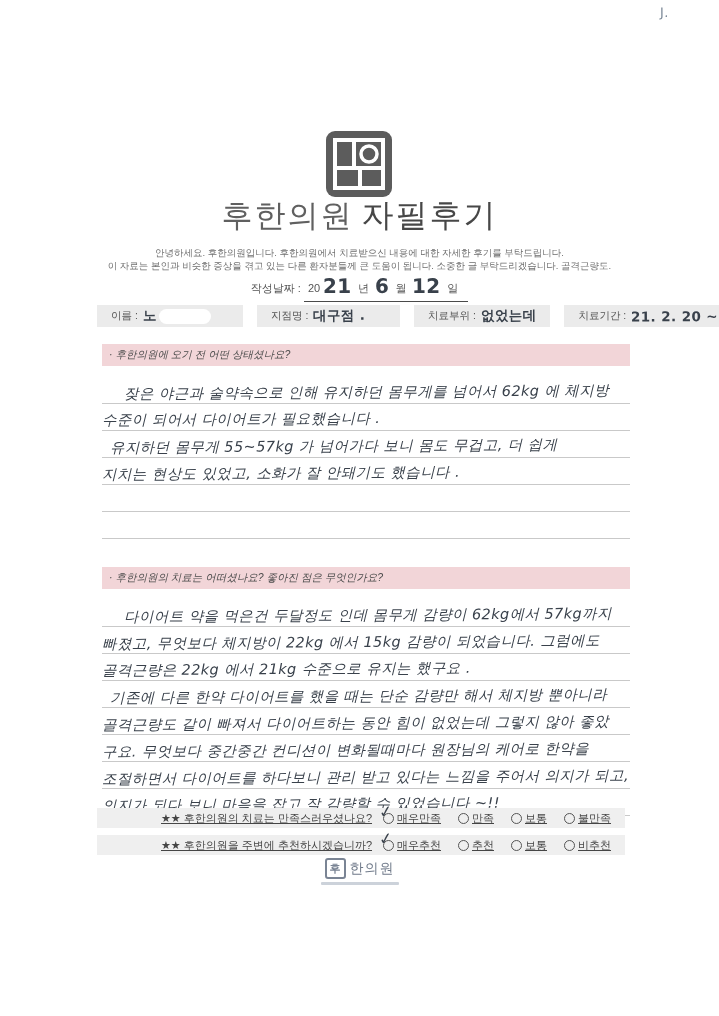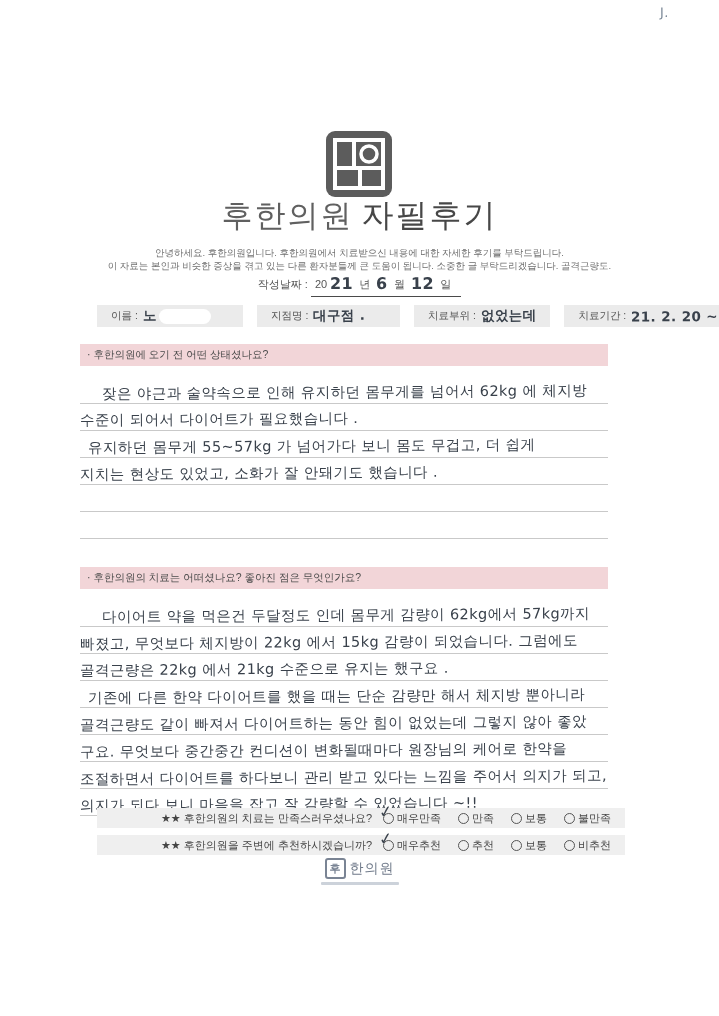--- a/index.html
+++ b/index.html
@@ -16,40 +16,40 @@
 
   .title{position:absolute;top:194px;width:100%;text-align:center;letter-spacing:2px;}
   .title .t1{font-size:31px;font-weight:400;color:#606060;}
   .title .t2{font-size:32px;font-weight:400;color:#474747;margin-left:8px;}
 
   .intro{position:absolute;top:246px;width:100%;text-align:center;
          font-size:9.5px;color:#6f6f6f;line-height:13px;}
 
   .dateline{position:absolute;top:274px;width:100%;text-align:center;font-size:11px;color:#555;}
   .date-underline{display:inline-block;border-bottom:1.5px solid #4a4a4a;padding:0 10px 3px 4px;}
-  .dateline .hand{font-size:16px;font-weight:700;margin:0 3px;vertical-align:-1px;}
+  .dateline .hand{font-size:20px;font-weight:700;margin:0 3px;vertical-align:-1px;}
 
   .fields{position:absolute;top:305px;left:97px;width:528px;display:flex;gap:14px;}
   .field{background:#ebebeb;height:22px;display:flex;align-items:center;
          padding:0 14px;font-size:10.5px;color:#555;white-space:nowrap;}
   .field .hand{font-size:13.5px;margin-left:5px;font-weight:600;}
   .f1{flex:0 0 118px;} .f2{flex:0 0 115px;} .f3{flex:0 0 102px;} .f4{flex:0 0 128px;overflow:visible;}
   .redact{display:inline-block;width:52px;height:15px;background:#fff;border-radius:8px;margin-left:2px;}
 
-  .qsection{position:absolute;left:80px;width:528px;}
+  .qsection{position:absolute;left:102px;width:528px;font-style:italic;}
   .q1{top:344px;} .q2{top:567px;}
   .qheader{background:#f2d5d8;font-size:10.5px;color:#4c4c4c;padding:4px 7px;}
   .lines{margin-top:11px;}
   .ansline{height:26px;border-bottom:1px solid #c9c9c9;display:flex;align-items:flex-end;
            overflow:visible;}
   .ansline .hand{font-size:14.5px;line-height:17px;padding-bottom:2px;}
   .ansline .indent{padding-left:22px;}
   .ansline .indent-sm{padding-left:8px;}
 
-  .ratings{position:absolute;top:808px;left:97px;width:528px;font-size:11px;color:#454545;}
+  .ratings{position:absolute;top:808px;left:97px;width:528px;font-size:11px;color:#454545;text-decoration:underline;}
   .rating-row{display:flex;align-items:center;background:#efefef;height:20px;margin-bottom:7px;
               padding:0 6px;}
   .rating-q{flex:0 0 280px;padding-left:58px;box-sizing:border-box;white-space:nowrap;}
   .options{flex:1;display:flex;justify-content:space-between;padding-right:8px;}
   .option{position:relative;display:inline-flex;align-items:center;white-space:nowrap;}
   .circle{width:9px;height:9px;border:1px solid #555;border-radius:50%;display:inline-block;
           margin-right:3px;background:transparent;}
   .checkmark{position:absolute;left:-4px;top:-9px;font-size:16px;font-weight:700;color:#39414b;
              transform:rotate(-8deg);}
 

